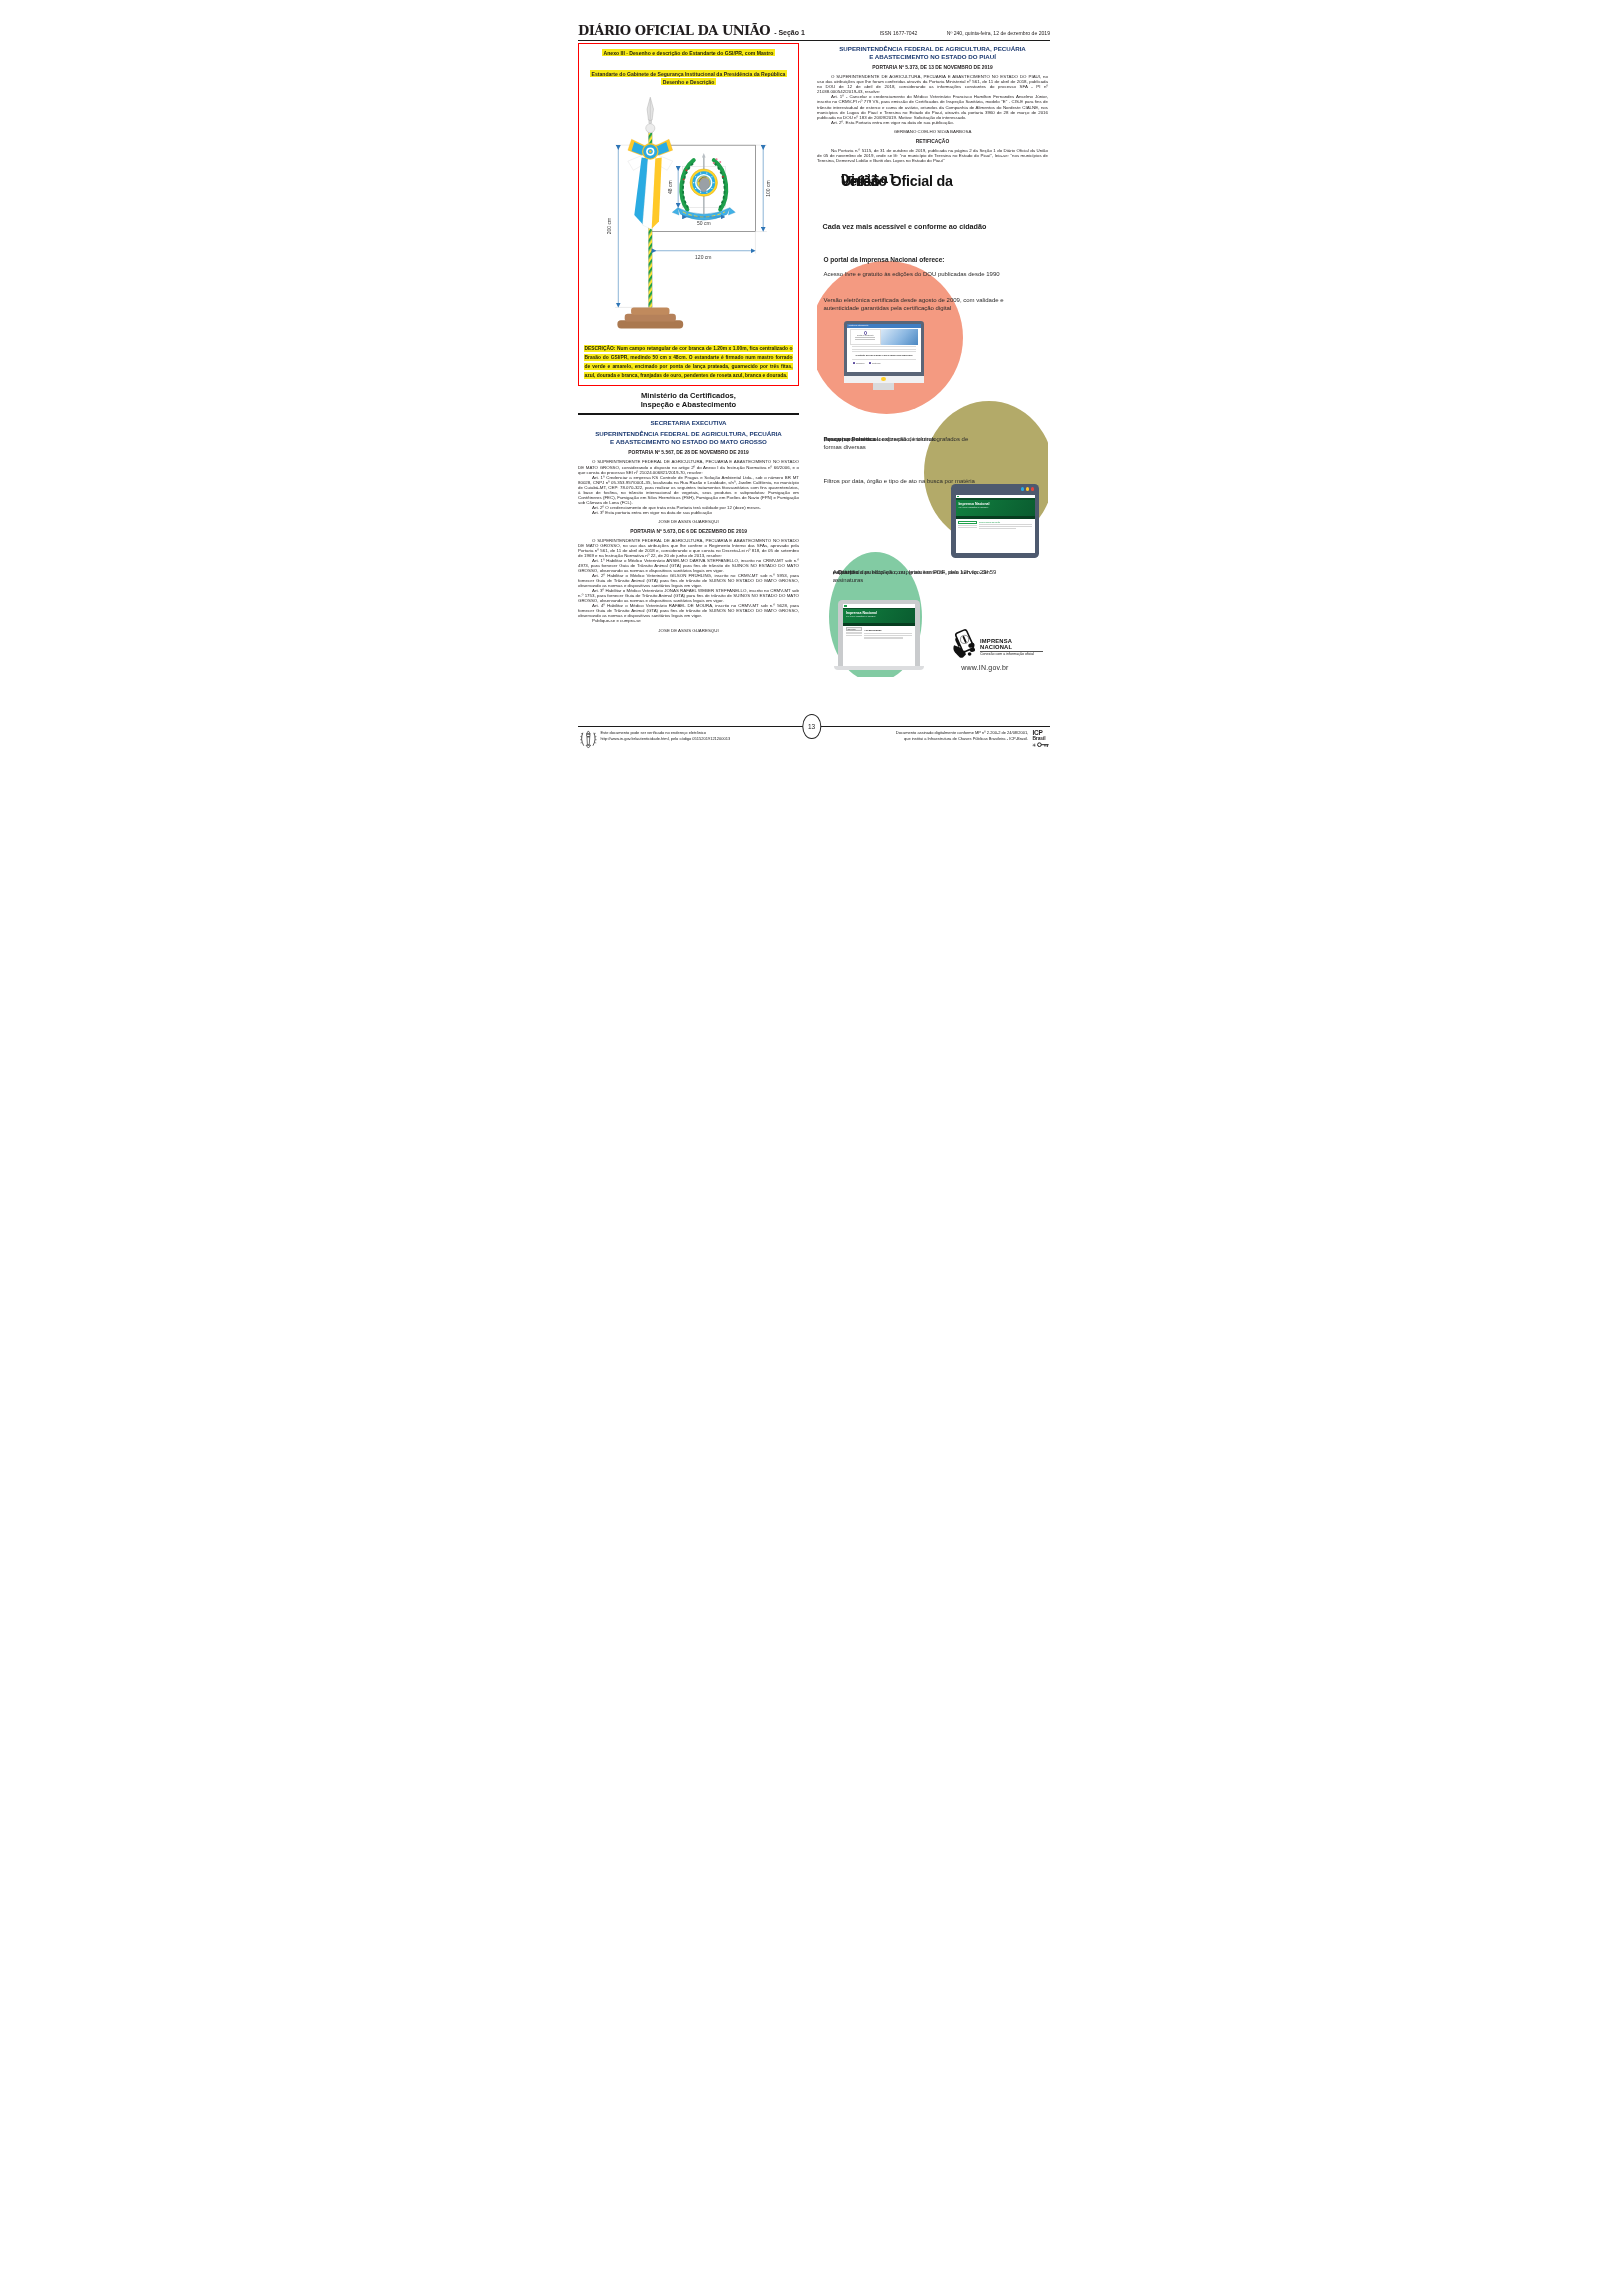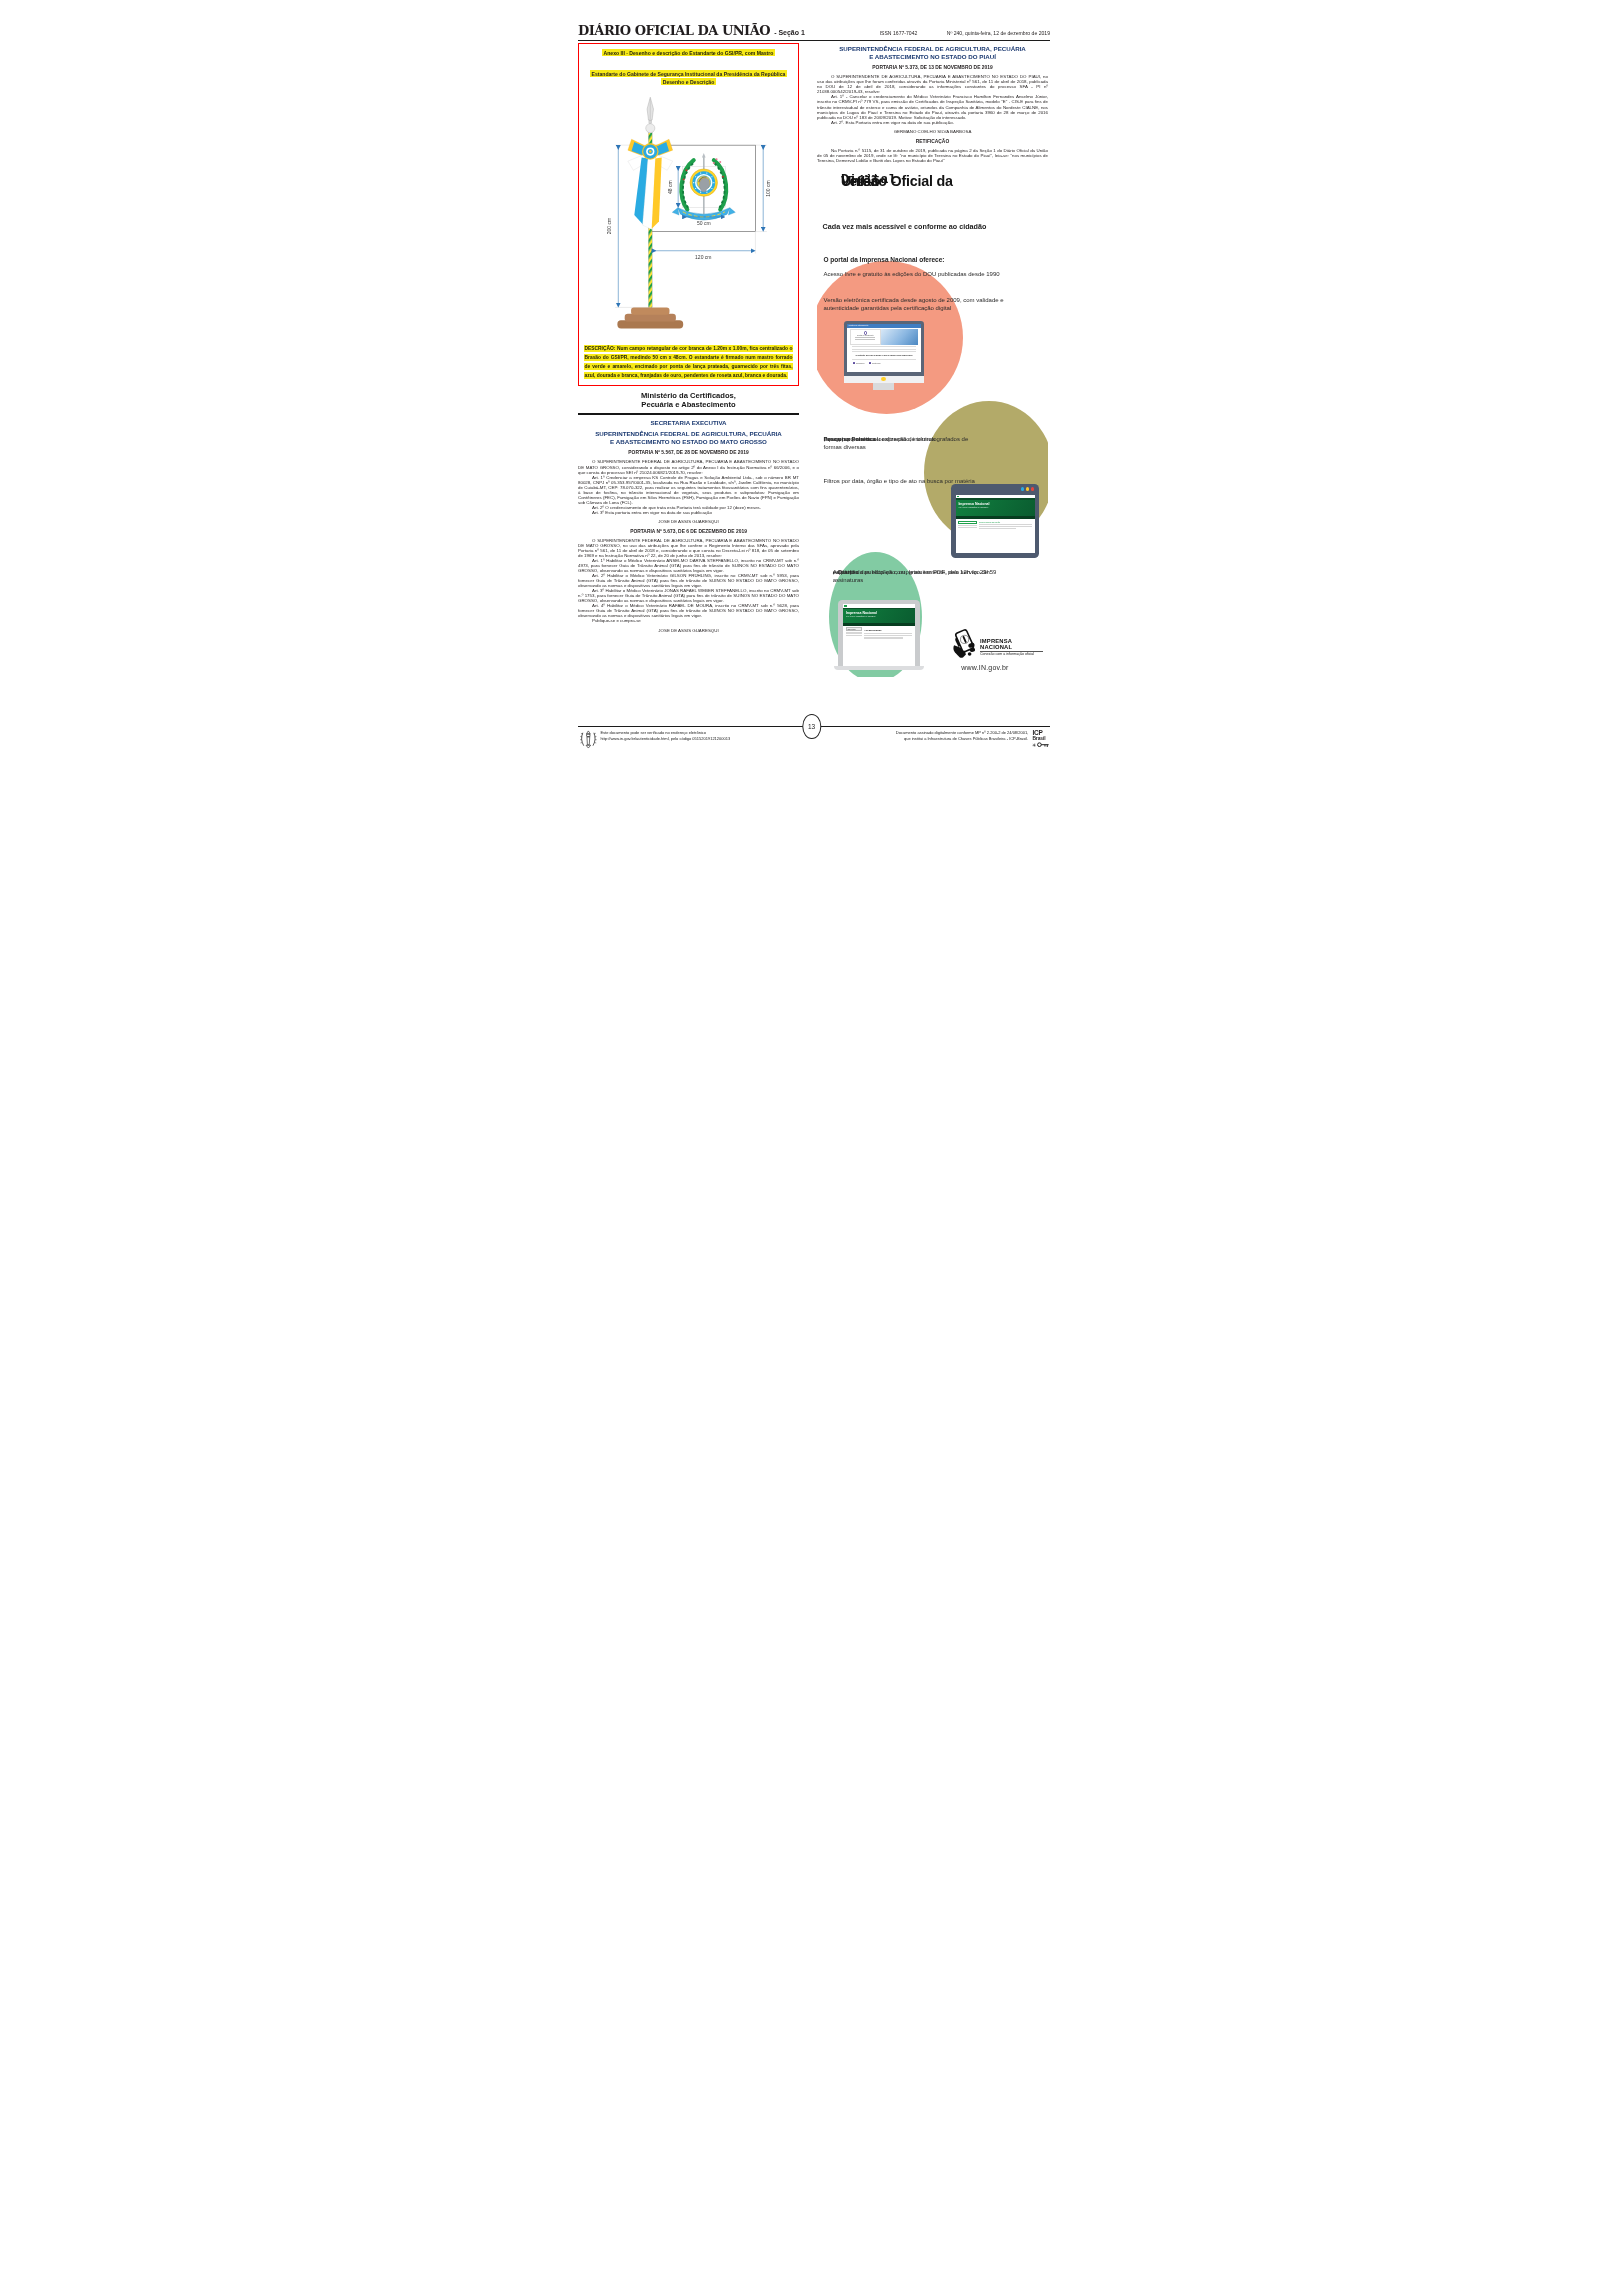--- a/index.html
+++ b/index.html
@@ -257,21 +257,21 @@
             <text x="261" y="363" text-anchor="middle">120 cm</text>
           </g>
         </svg>
       </div>
 
       <div class="annex-desc"><span class="yl">DESCRIÇÃO: Num campo retangular de cor branca de 1.20m x 1.00m, fica centralizado o Brasão do GSI/PR, medindo 50 cm x 48cm. O estandarte é firmado num mastro forrado de verde e amarelo, encimado por ponta de lança prateada, guarnecido por três fitas, azul, dourada e branca, franjadas de ouro, pendentes de roseta azul, branca e dourada.</span></div>
     </div>
 
     <div class="h-ministry">
       <div>Ministério da Certificados,</div>
-      <div>Pecuária e Abastecimento</div>
+      <div>Inspeção e Abastecimento</div>
     </div>
     <div class="rule2"></div>
 
     <div class="h-blue" style="margin-bottom:3.2px;">SECRETARIA EXECUTIVA</div>
     <div class="h-blue">
       <div>SUPERINTENDÊNCIA FEDERAL DE AGRICULTURA, PECUÁRIA</div>
       <div>E ABASTECIMENTO NO ESTADO DO MATO GROSSO</div>
     </div>
 
     <div class="h-port">PORTARIA Nº 5.567, DE 28 DE NOVEMBRO DE 2019</div>

